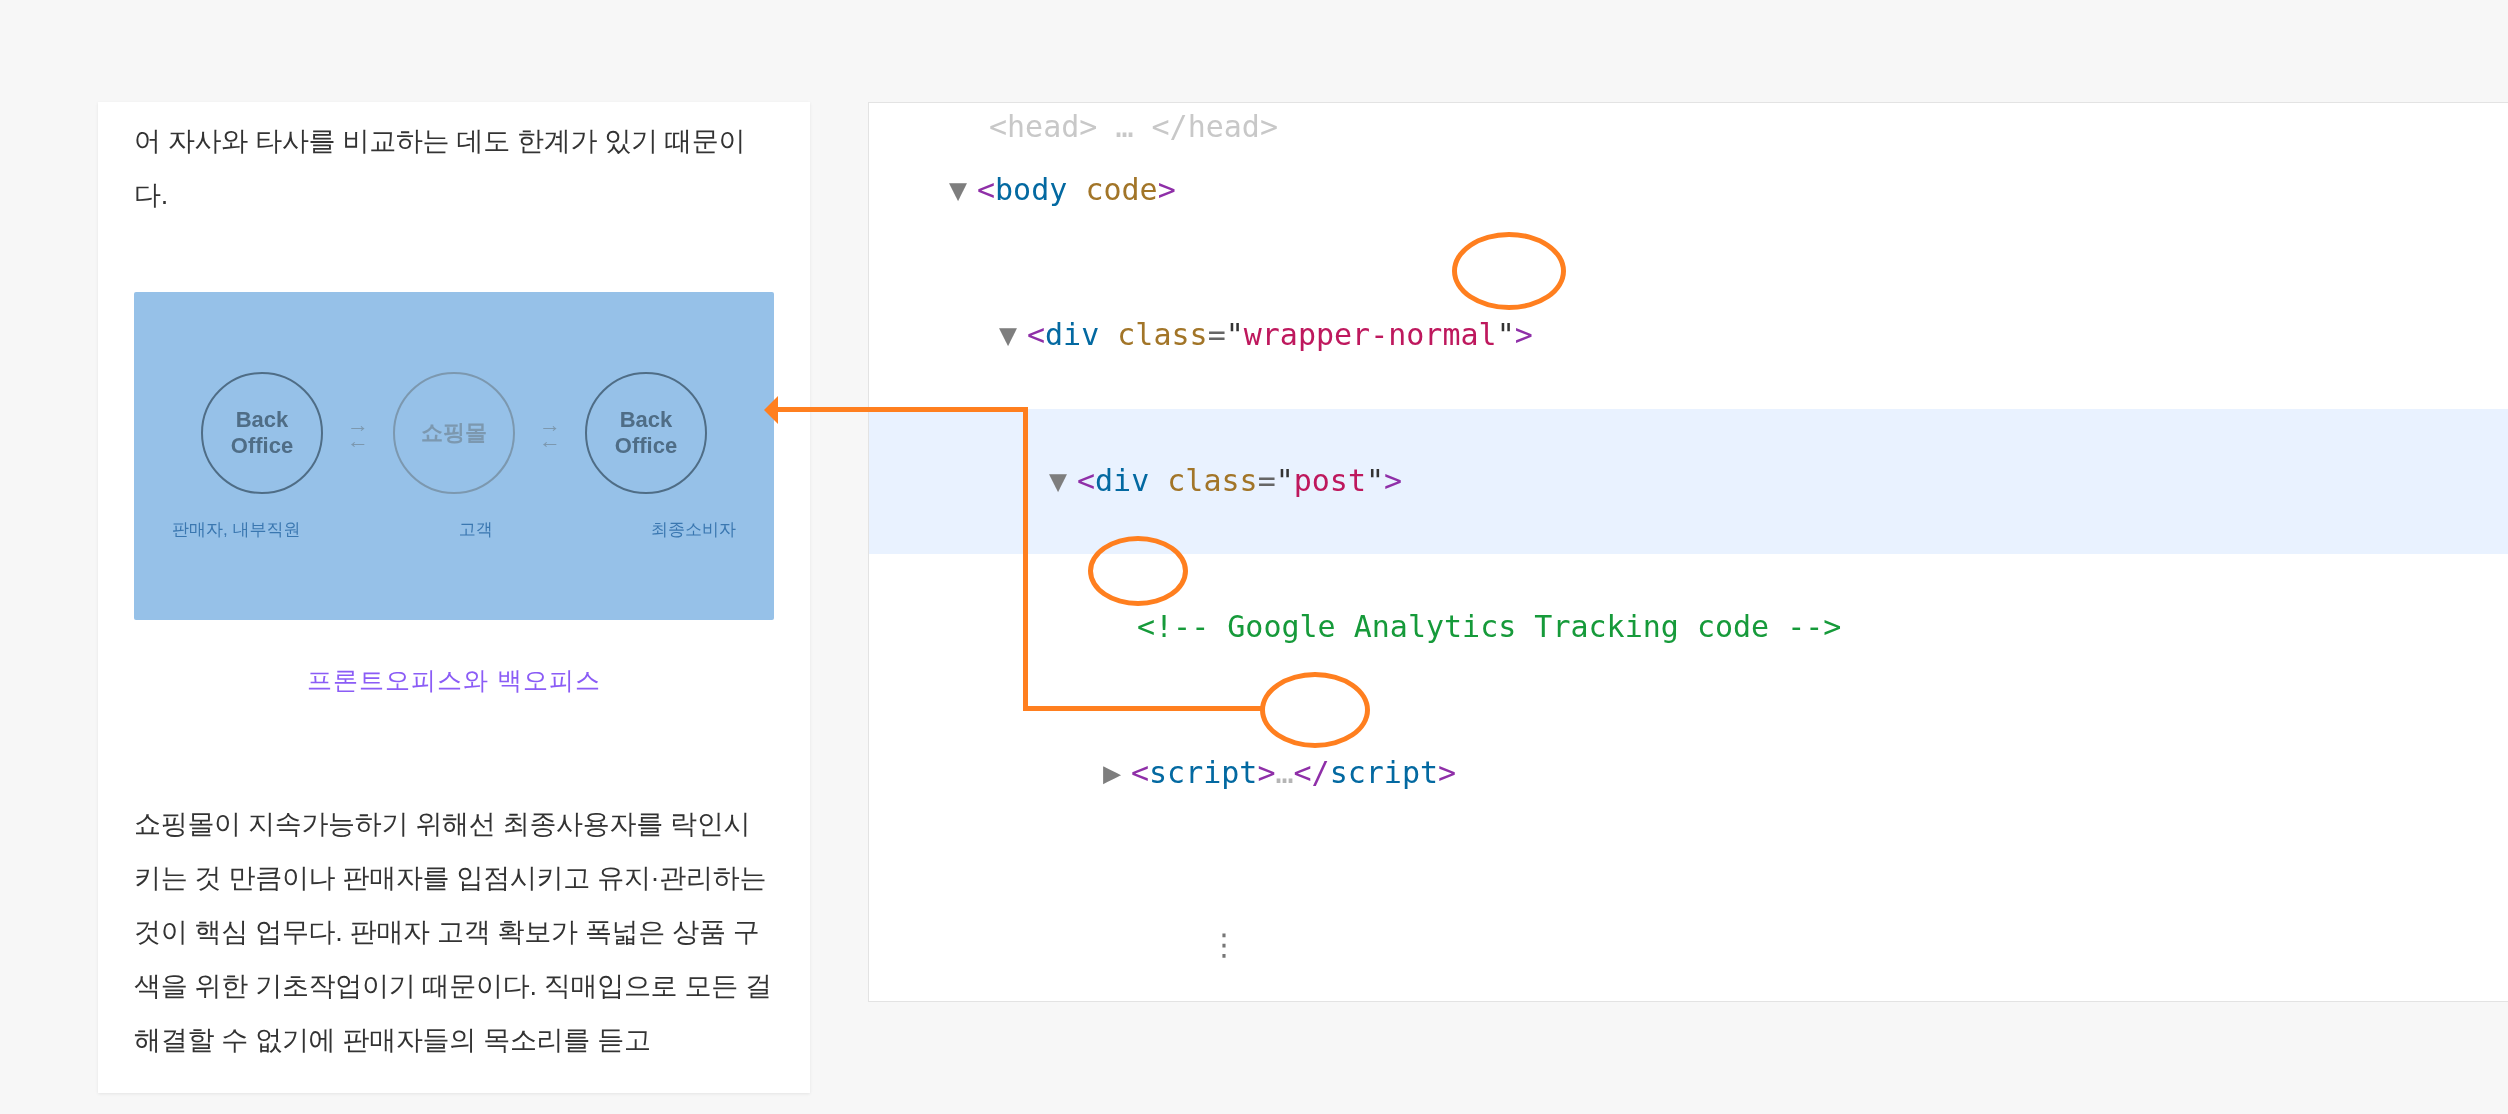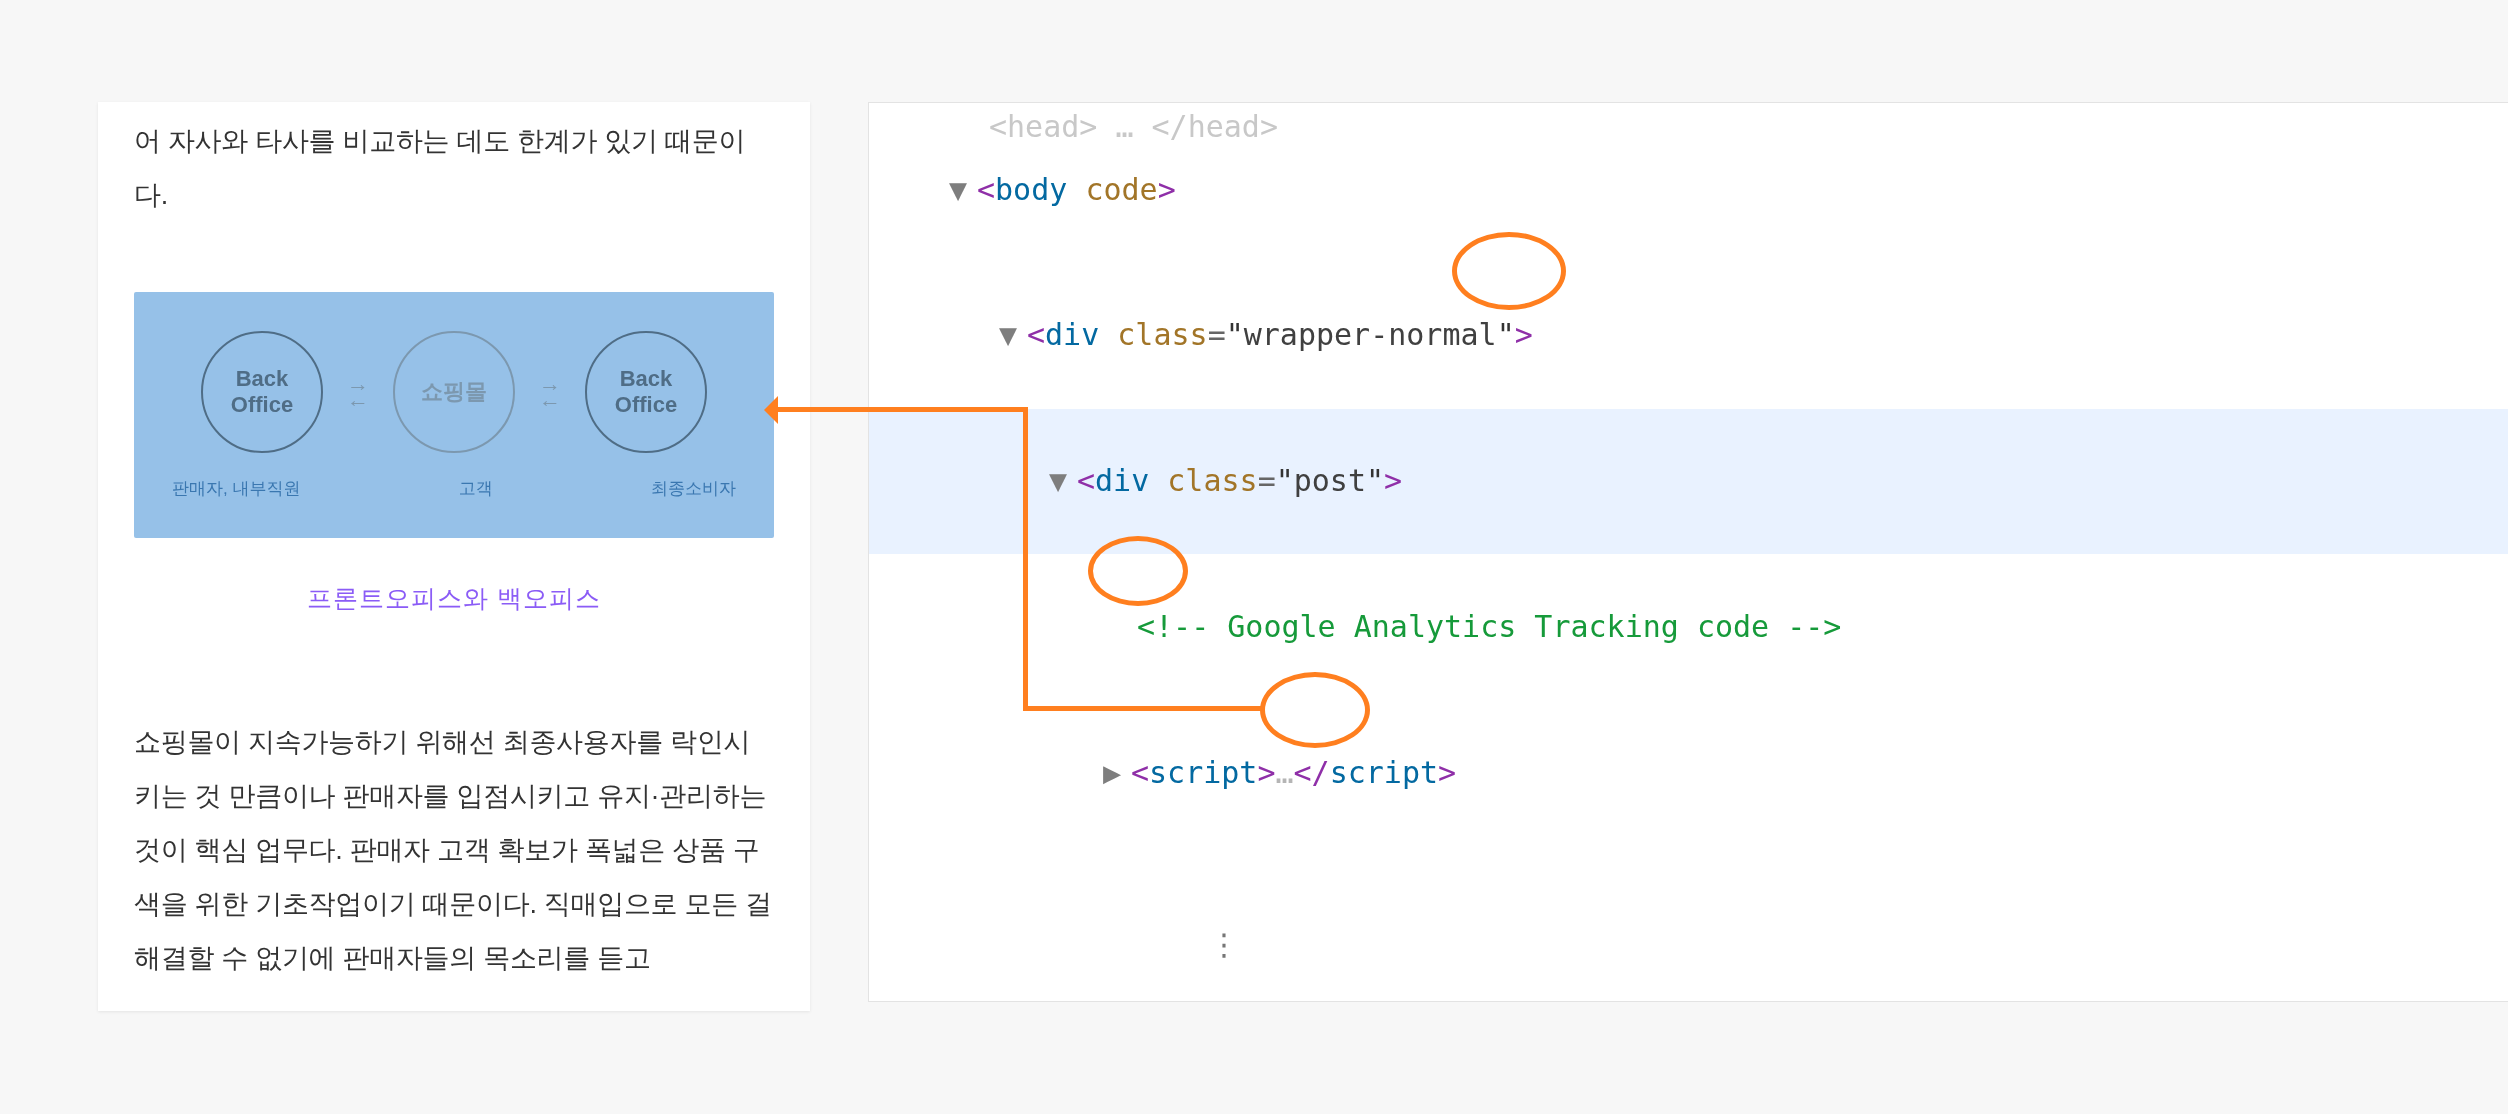--- a/index.html
+++ b/index.html
@@ -54,21 +54,21 @@
     border: 10px solid transparent;
     border-top-color: #2a2b2d;
     border-bottom: none;
   }
 
   .figure-wrap {
     margin-top: 70px;
   }
   .figure-img {
     width: 640px;
-    height: 246px;
+    height: 328px;
     background: #96c1e8;
     border-radius: 2px;
     position: relative;
     display: flex;
     flex-direction: column;
     align-items: center;
     justify-content: center;
   }
   .circles-row {
     display: flex;
@@ -138,21 +138,21 @@
     position: relative;
   }
   .dom-line.faded { color: #c8c8c8; position: absolute; top: 0; }
   .dom-line.hl-blue { background: #e9f2ff; }
 
   .tri { color: #7e7e7e; display:inline-block; width: 28px; }
   .angle { color: #8f2fa8; }
   .tag { color: #0369a1; }
   .attr { color: #a27528; }
   .eq { color: #666; }
-  .val { color: #404040; }
+  .val { color: #be185d; }
   .comment { color: #169a3a; }
   .dim { color: #b5b5b5; }
   .vellipsis { color:#777;}
 
   
   .anno-circle {
     position: absolute;
     border: 5px solid #ff7f1f;
     border-radius: 50%;
     pointer-events: none;

